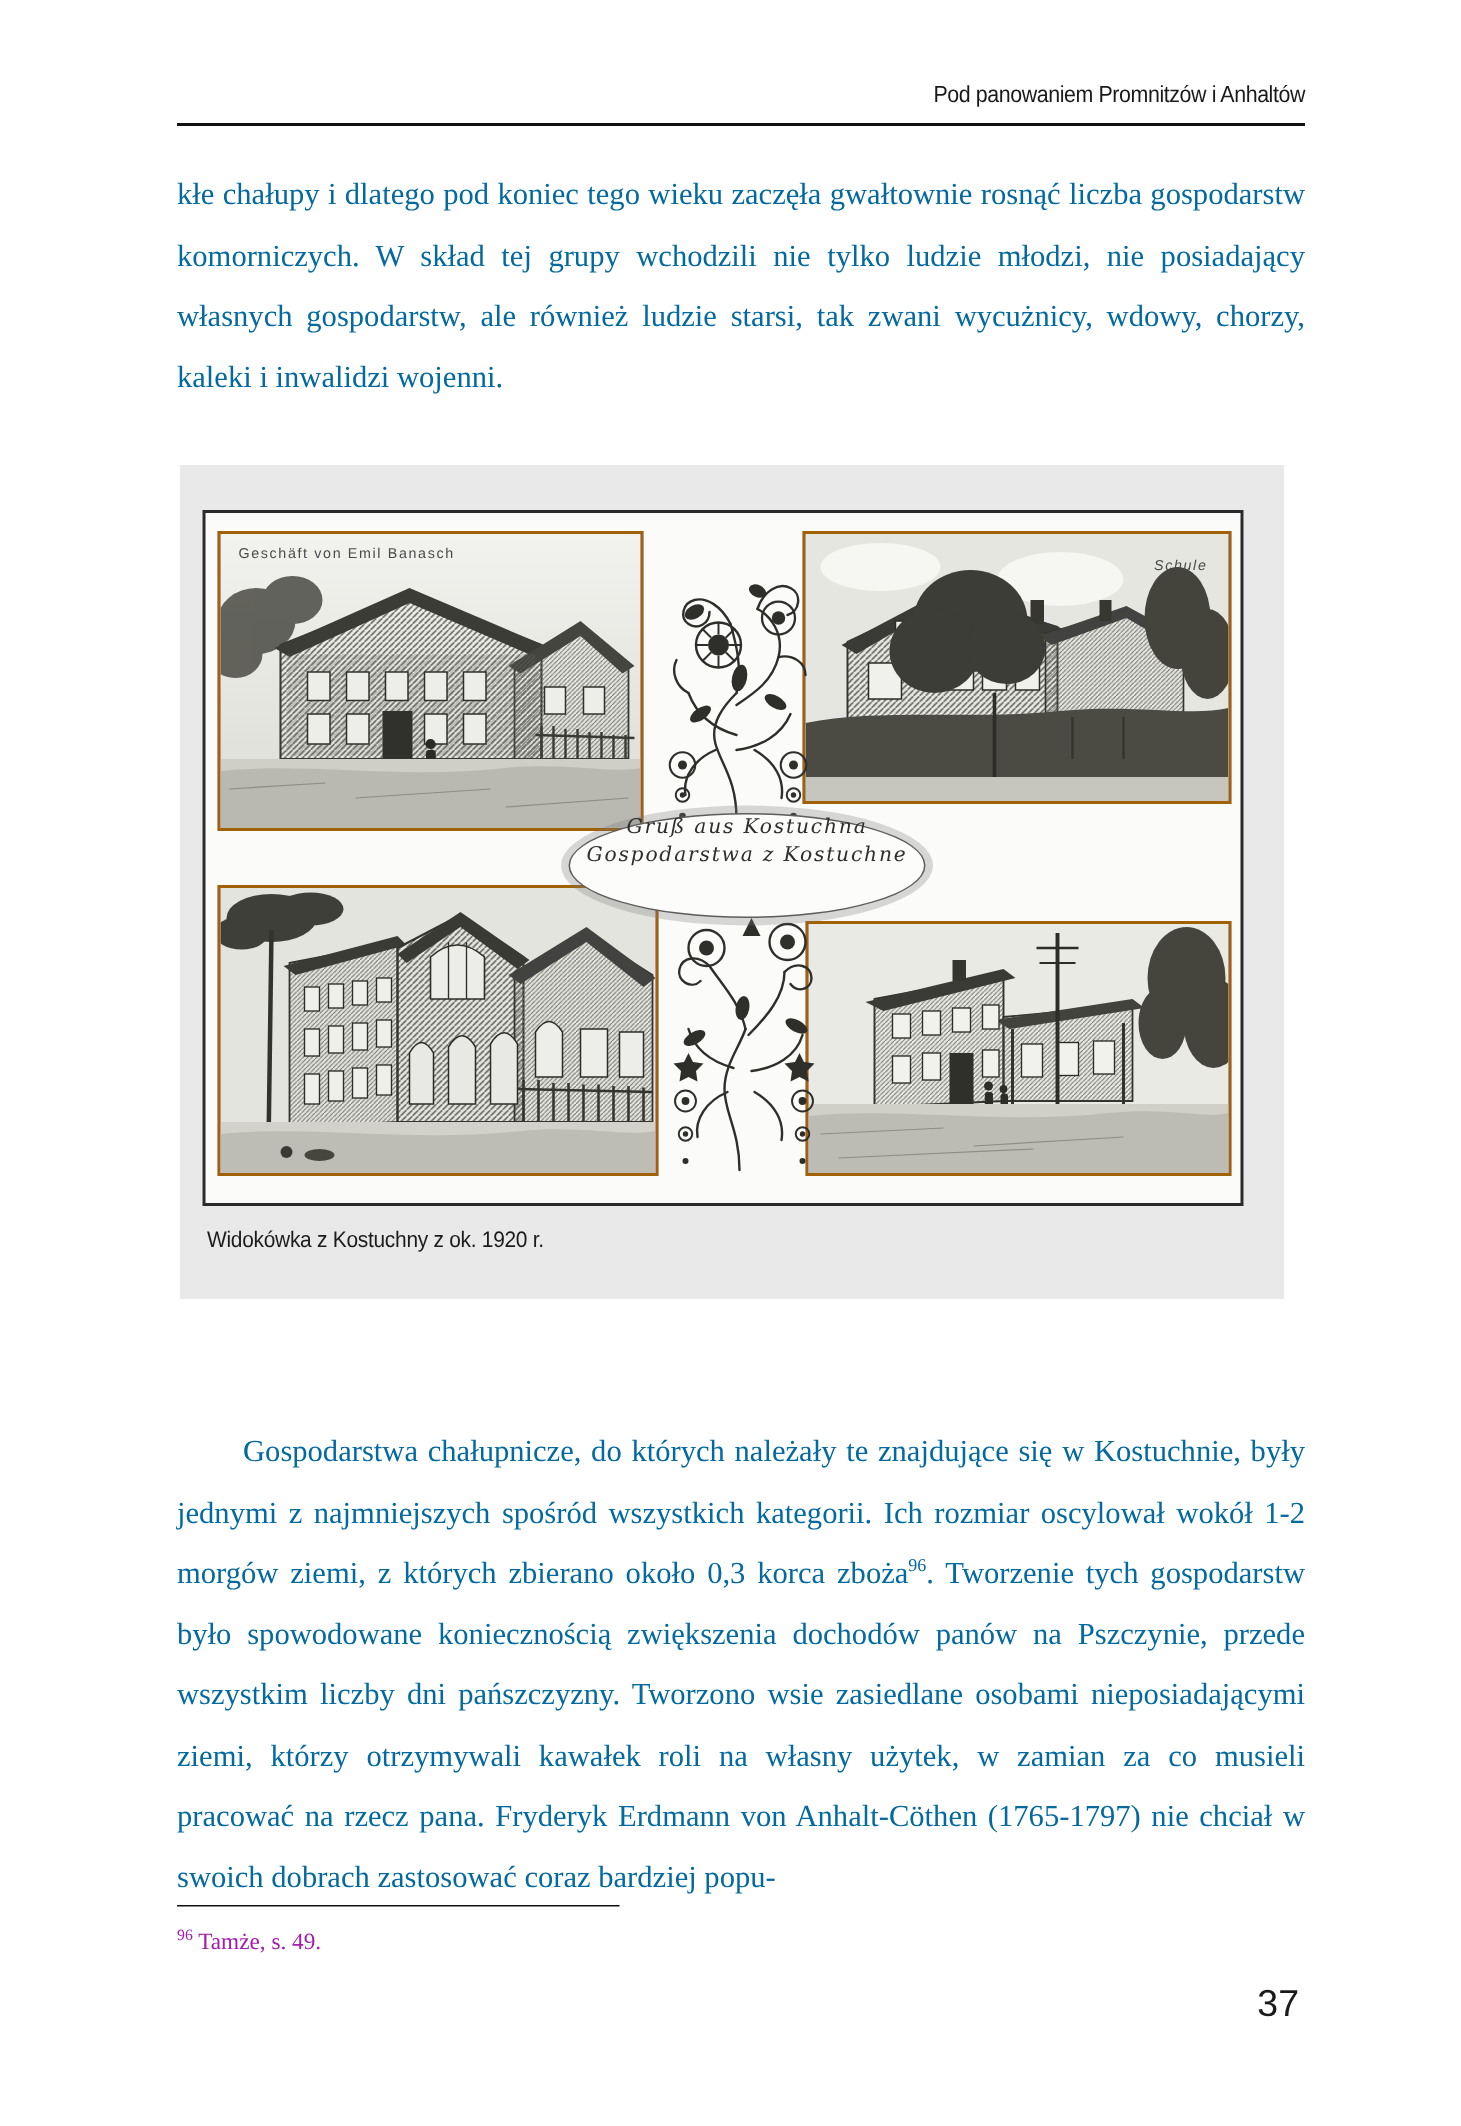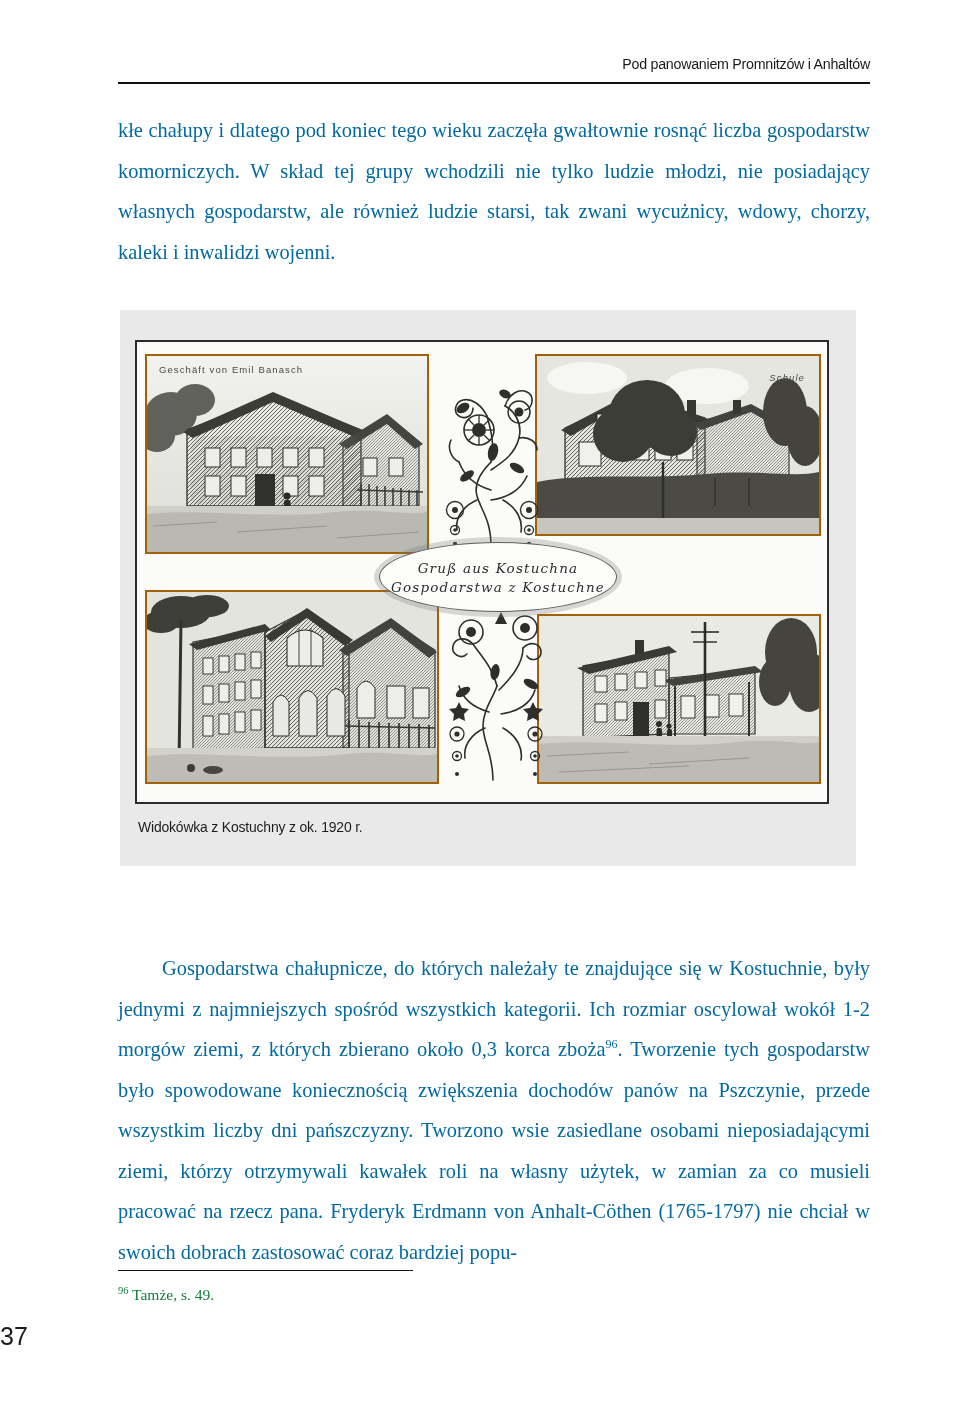--- a/index.html
+++ b/index.html
@@ -129,21 +129,21 @@
     width: 236px;
     height: 68px;
     border-radius: 50%;
     background: #fcfcfb;
     border: 1.5px solid #5d5d5d;
     box-shadow: 0 0 0 5px rgba(120,120,120,0.28);
     z-index: 8;
     display: flex;
     flex-direction: column;
     align-items: center;
-    justify-content: center;
+    justify-content: flex-start;
     gap: 3px;
   }
   .oval-line {
     font-family: "DejaVu Serif", serif;
     font-size: 13.5px;
     color: #2e2e2e;
     letter-spacing: 1.2px;
     font-style: italic;
     white-space: nowrap;
   }
@@ -163,29 +163,30 @@
     width: 295px;
     height: 1.4px;
     background: #111;
   }
   .footnote {
     position: absolute;
     left: 118px;
     top: 1280px;
     font-size: 15.5px;
     line-height: 22px;
-    color: #15803d;
+    color: #a21caf;
   }
   .footnote sup { font-size: 10.5px; }
 
   .page-number {
     position: absolute;
     left: 0;
     top: 1322px;
     width: 866px;
+    text-align: right;
     font-family: "Liberation Sans", sans-serif;
     font-size: 25px;
     color: #1a1a1a;
   }
 </style>
 </head>
 <body>
 
 <div class="running-head">Pod panowaniem Promnitzów i Anhaltów</div>
 <div class="head-rule"></div>

